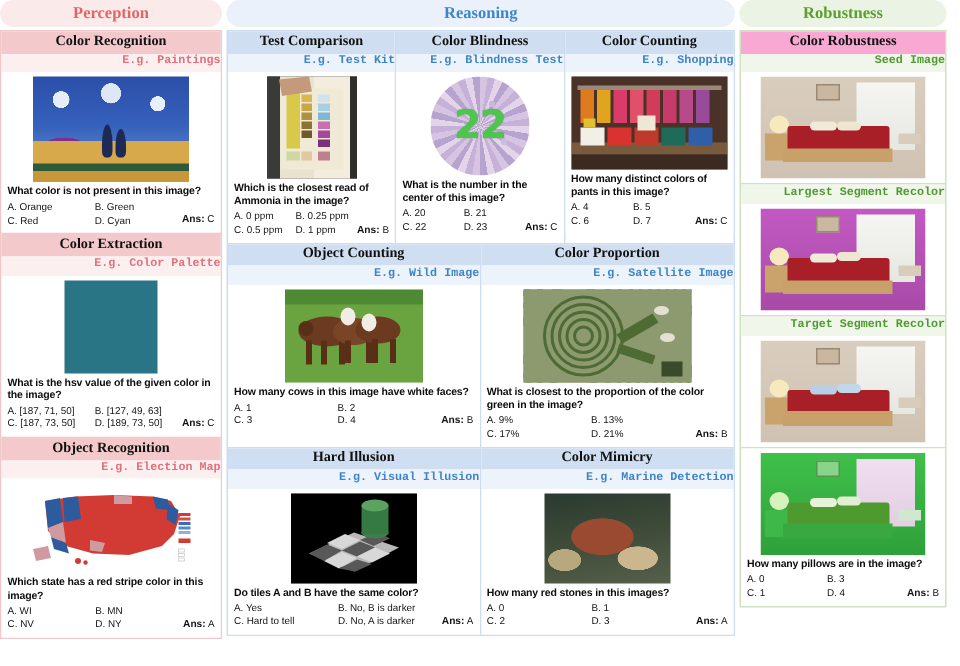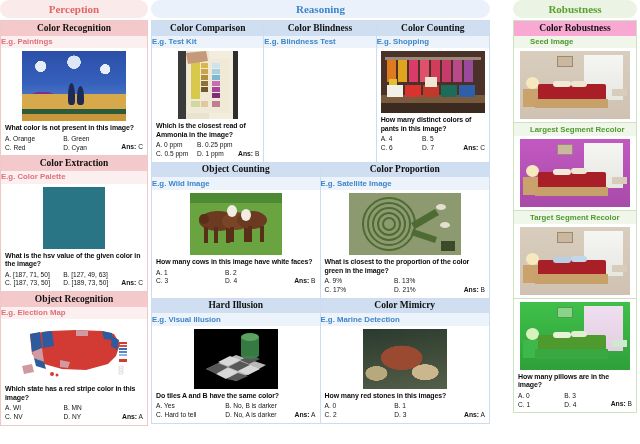--- a/index.html
+++ b/index.html
@@ -9,21 +9,21 @@
     background: #ffffff;
     font-family: "Liberation Sans", sans-serif;
     overflow: hidden;
   }
   .page { position: relative; width: 640px; height: 444px; }
 
   
   .col { position: absolute; top: 0; }
   .col-perception  { left: 0px;   width: 148px; }
   .col-reasoning   { left: 151px; width: 339px; }
-  .col-robustness  { left: 493px; width: 124px; margin-left: 20px; }
+  .col-robustness  { left: 493px; width: 138px; }
 
   .sec-title {
     height: 18px; border-radius: 9px;
     display: flex; align-items: center; justify-content: center;
     font-family: "Liberation Serif", serif;
     font-weight: bold; font-size: 11px;
     margin-bottom: 2px;
   }
   .sec-title.perception { background: #fbeaea; color: #e06666; }
   .sec-title.reasoning  { background: #eaf1fb; color: #3d85c8; }
@@ -41,22 +41,22 @@
     font-size: 9.5px;
     color: #111;
     padding: 2.5px 0 2.5px;
     line-height: 1;
   }
   .cat-head.perception { background: #f4c9cb; }
   .cat-head.reasoning  { background: #cfdef0; }
   .cat-head.robustness { background: #f9a8d4; }
 
   .eg-head {
-    text-align: left;
-    font-family: Liberation Sans, sans-serif;
+    text-align: right;
+    font-family: Liberation Mono, monospace;
     font-weight: bold;
     font-size: 7.8px;
     padding: 2.5px 0 2.5px;
     line-height: 1;
   }
   .eg-head.perception { background: #fceff0; color: #e0707a; }
   .eg-head.reasoning  { background: #edf3fb; color: #3d85c8; }
   .eg-head.robustness { background: #f0f6ea; color: #4f9a30; padding-left: 16px; }
 
   .cardbody { background:#fff; padding: 3px 4px 3px; }
@@ -267,21 +267,21 @@
     </div>
   </div>
 
   <div class="col col-reasoning">
     <div class="sec-title reasoning">Reasoning</div>
     <div class="panel reasoning">
 
       <div class="rrow rgrid">
 
         <div class="rcell">
-          <div class="cat-head reasoning">Color Comparison</div>
+          <div class="cat-head reasoning">Test Comparison</div>
           <div class="eg-head reasoning">E.g. Test Kit</div>
           <div class="cardbody">
             <div class="thumb-wrap">
               <div class="thumb art art-kit">
                 <svg viewBox="0 0 60 68" width="60" height="68">
                   <rect x="9" y="8" width="42" height="54" fill="#efe9d6"></rect>
                   <rect x="13" y="10" width="9" height="38" fill="#d8c94a"></rect>
                   <rect x="23" y="12" width="7" height="5" fill="#d9b64e"></rect>
                   <rect x="23" y="18" width="7" height="5" fill="#c9a64a"></rect>
                   <rect x="23" y="24" width="7" height="5" fill="#b08f3e"></rect>
@@ -307,20 +307,35 @@
               <div class="ans"><b>Ans:</b> <span>B</span></div>
               <div class="o">C. 0.5 ppm</div>
               <div class="o">D. 1 ppm</div>
             </div>
           </div>
         </div>
 
         <div class="rcell">
           <div class="cat-head reasoning">Color Blindness</div>
           <div class="eg-head reasoning">E.g. Blindness Test</div>
+          <div class="cardbody">
+            <div class="thumb-wrap">
+              <div class="thumb art art-ishihara">
+                <div class="ish-num">22</div>
+              </div>
+            </div>
+            <div class="q">What is the number in the center of this image?</div>
+            <div class="opts">
+              <div class="o">A. 20</div>
+              <div class="o">B. 21</div>
+              <div class="ans"><b>Ans:</b> <span>C</span></div>
+              <div class="o">C. 22</div>
+              <div class="o">D. 23</div>
+            </div>
+          </div>
         </div>
 
         <div class="rcell">
           <div class="cat-head reasoning">Color Counting</div>
           <div class="eg-head reasoning">E.g. Shopping</div>
           <div class="cardbody">
             <div class="thumb-wrap">
               <div class="thumb art art-shop">
                 <svg viewBox="0 0 104 62" width="104" height="62">
                   <rect x="0" y="0" width="104" height="62" fill="#4a3228"></rect>

